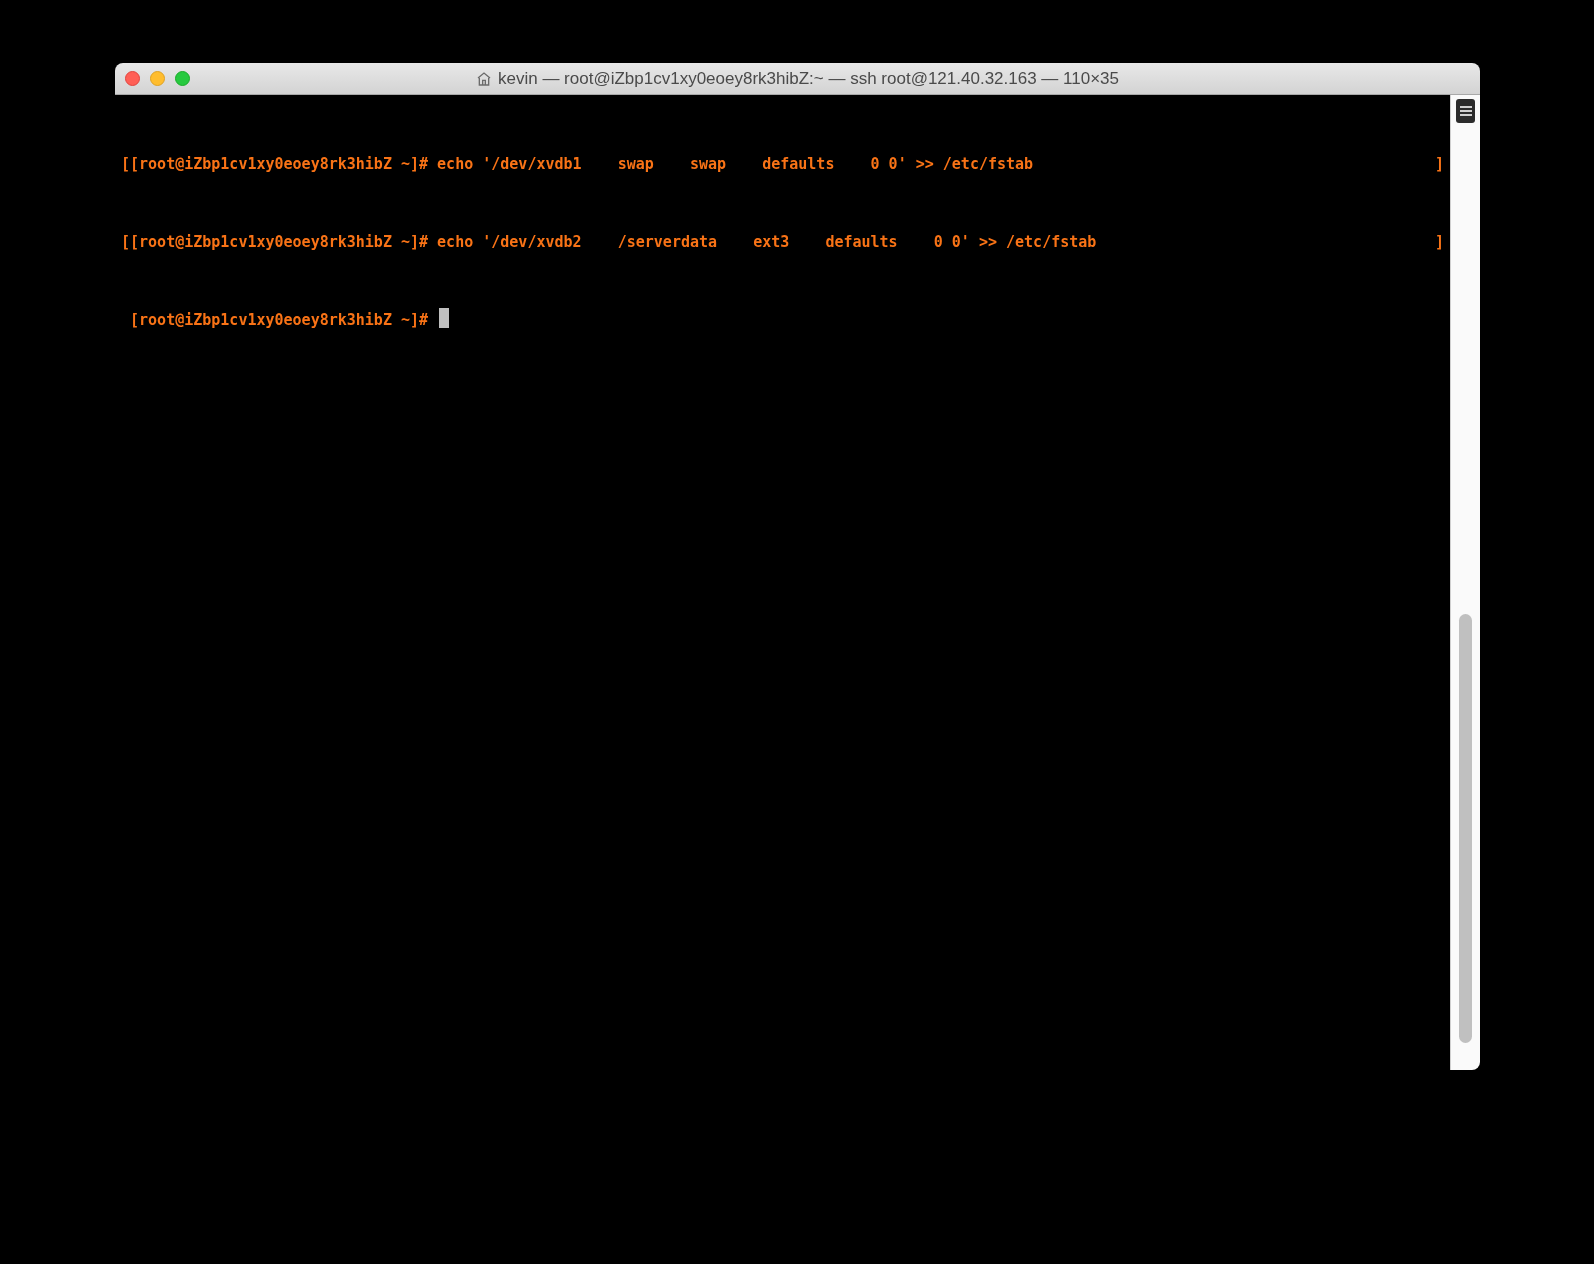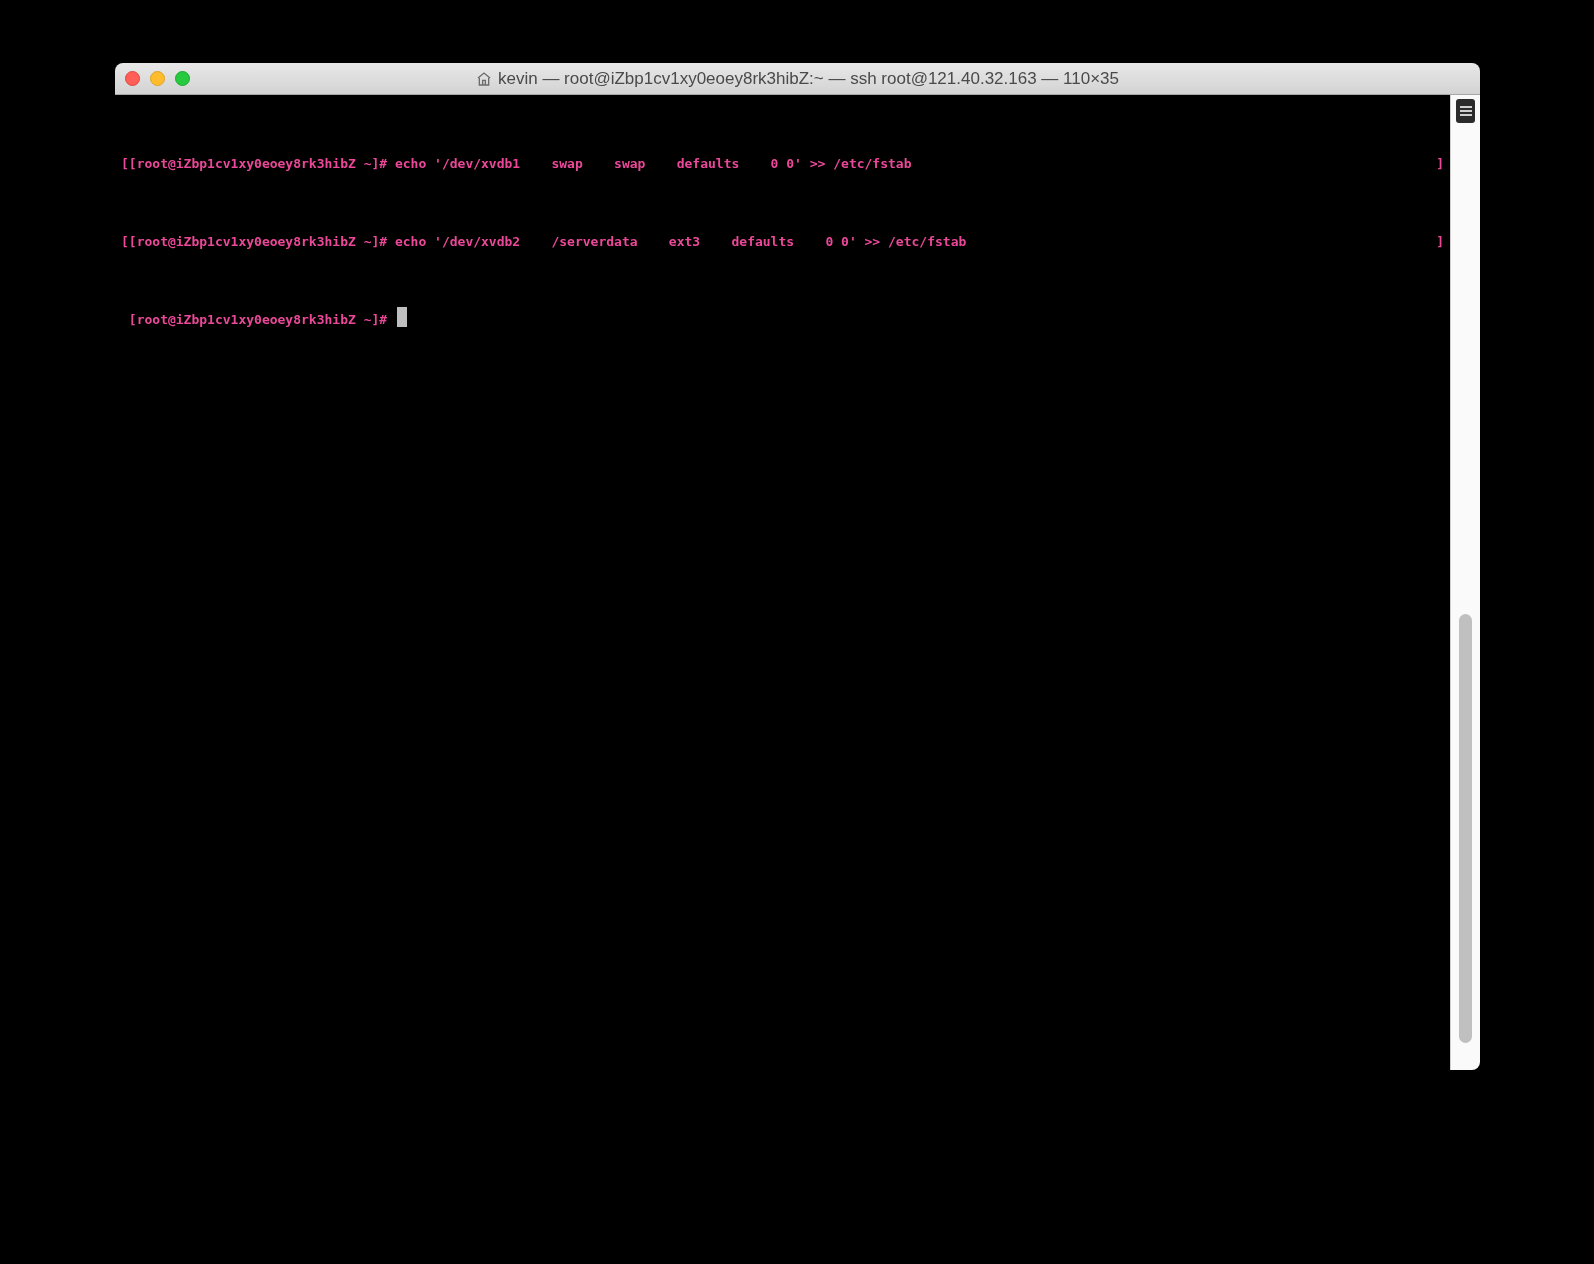--- a/index.html
+++ b/index.html
@@ -56,23 +56,23 @@
     }
     .home-icon svg { display: block; }
     .body-row {
       flex: 1 1 auto;
       display: flex;
       min-height: 0;
     }
     .term {
       flex: 1 1 auto;
       background: #000;
-      color: #ec4899;
+      color: #f97316;
       font-family: "Menlo", "Monaco", "Consolas", monospace;
-      font-size: 13px;
+      font-size: 15px;
       line-height: 26px;
       padding: 4px 6px 6px 6px;
       white-space: pre;
       overflow: hidden;
       position: relative;
     }
     .term-line { display: block; font-weight: 600; letter-spacing: 0; }
     .term-line .lbracket { margin-right: 0; }
     .term-line .rbracket { float: right; }
     .cursor {

